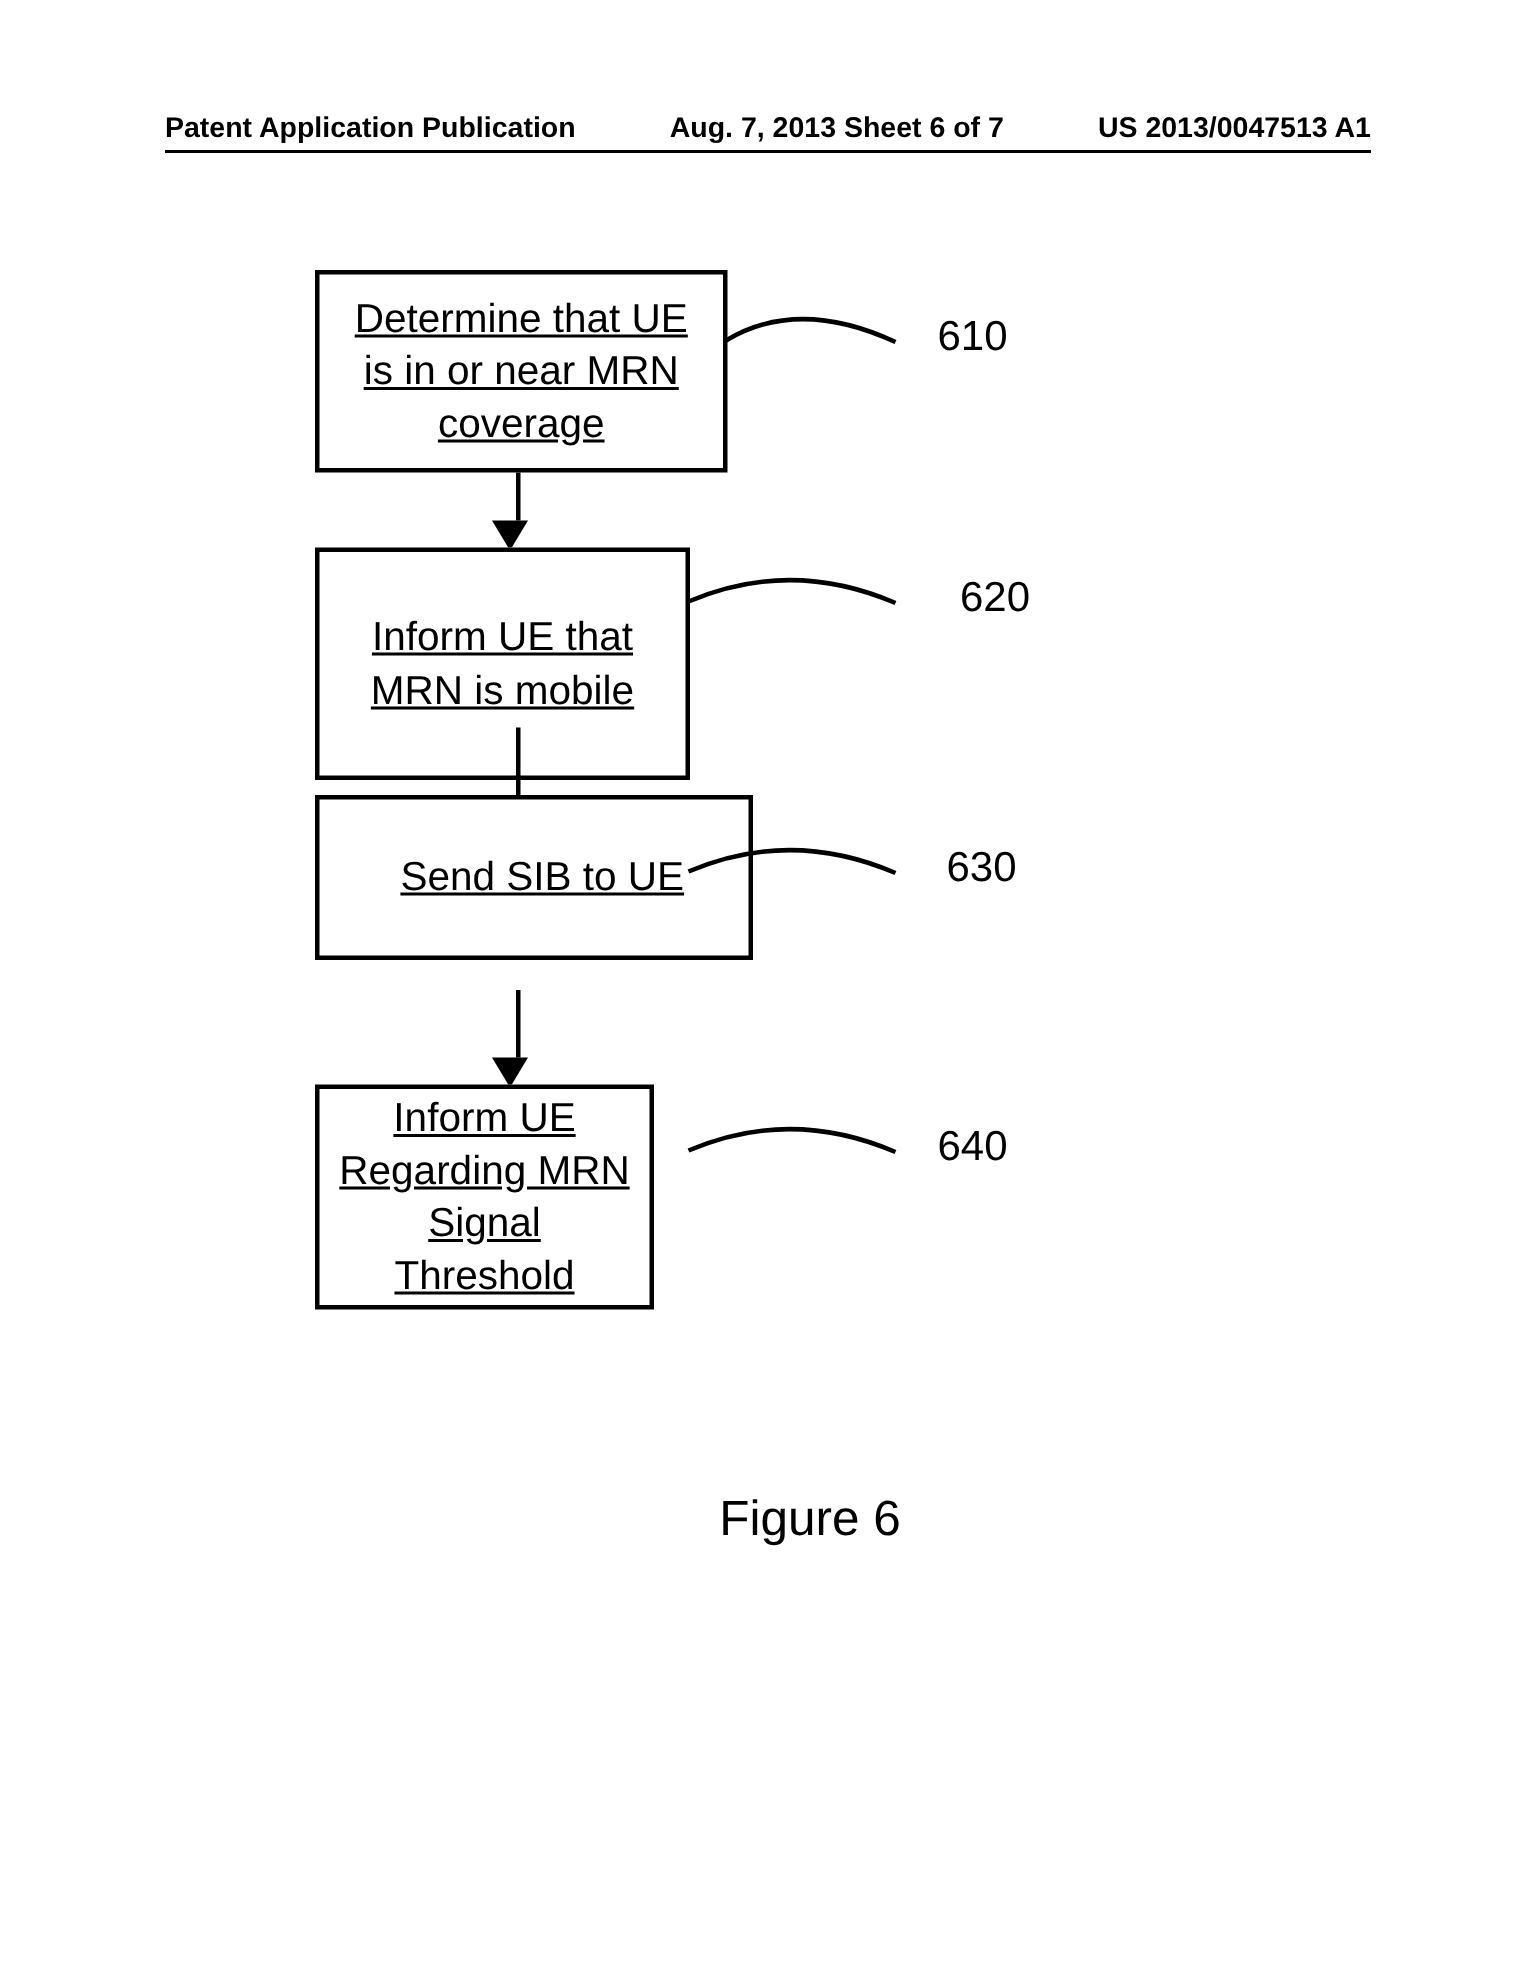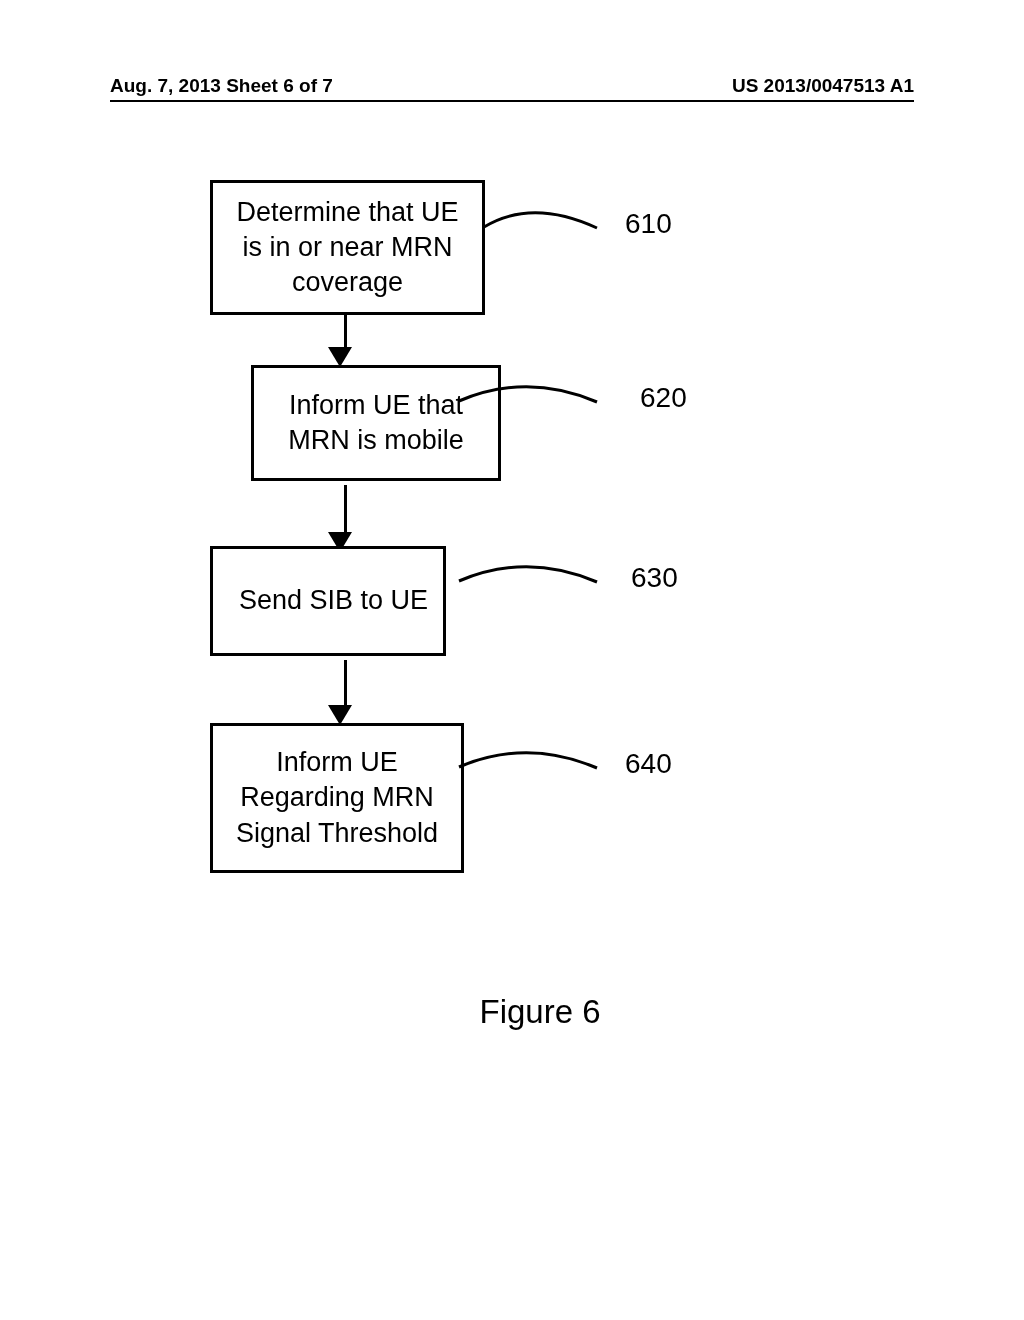--- a/index.html
+++ b/index.html
@@ -47,49 +47,49 @@
       position: absolute;
       border: 3px solid #000;
       background: white;
       display: flex;
       align-items: center;
       justify-content: center;
       text-align: center;
       font-size: 27px;
       padding: 10px;
       line-height: 1.3;
+      text-decoration: underline;
     }
     
     .box-1 {
       top: 0px;
       left: 0px;
       width: 275px;
       height: 135px;
     }
     
     .box-2 {
       top: 185px;
       left: 0px;
       width: 250px;
-      height: 116px;
-      margin-left: 41px;
+      height: 155px;
     }
     
     .box-3 {
-      top: 366px;
-      left: 0px;
-      width: 236px;
+      top: 350px;
+      left: 0px;
+      width: 292px;
       height: 110px;
       padding-left: 21px;
     }
     
     .box-4 {
       top: 543px;
       left: 0px;
-      width: 254px;
+      width: 226px;
       height: 150px;
     }
     
     .arrow {
       position: absolute;
       left: 128px;
     }
     
     .arrow-line {
       width: 3px;
@@ -169,20 +169,21 @@
       text-align: center;
       font-size: 33px;
       color: #000;
       margin-left: 28px;
     }
   </style>
 </head>
 <body>
 
 <div class="header">
+  <span>Patent Application Publication</span>
   <span>Aug. 7, 2013  Sheet 6 of 7</span>
   <span>US 2013/0047513 A1</span>
 </div>
 <div class="header-divider"></div>
 
 <div class="diagram">
 
   <div class="flow-box box-1">
     <span>Determine that UE is in or near MRN coverage</span>
   </div>

